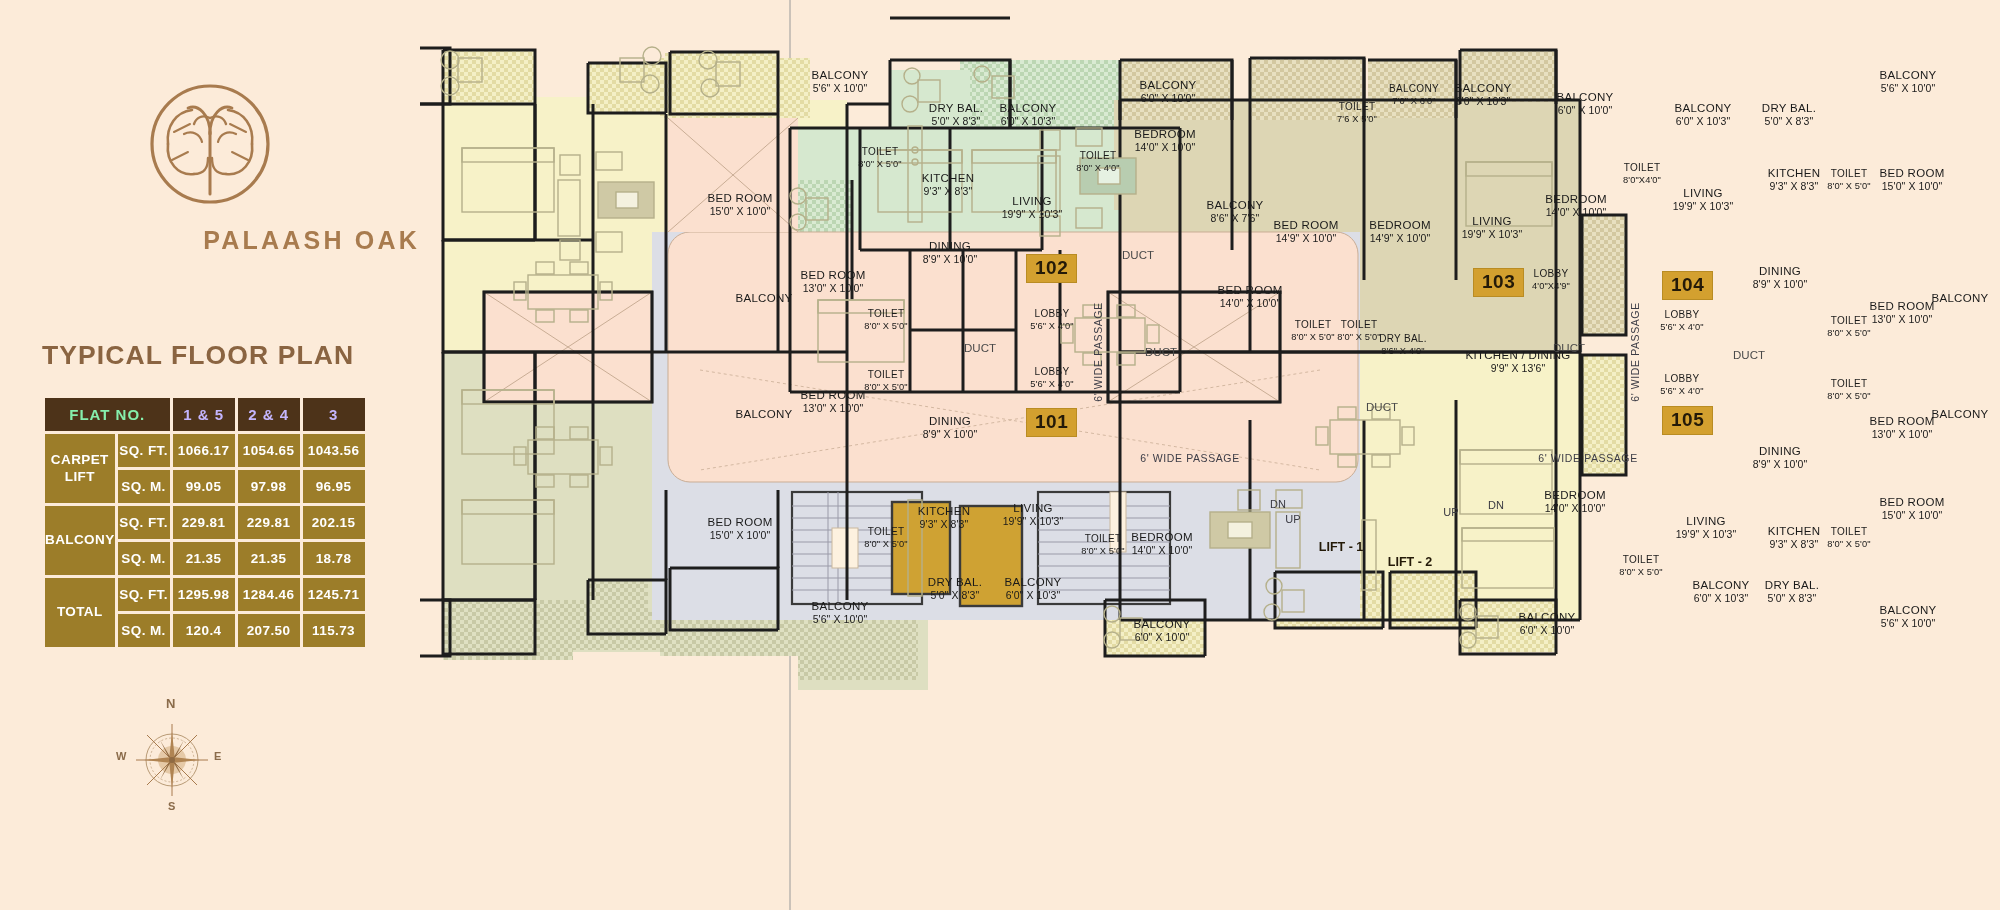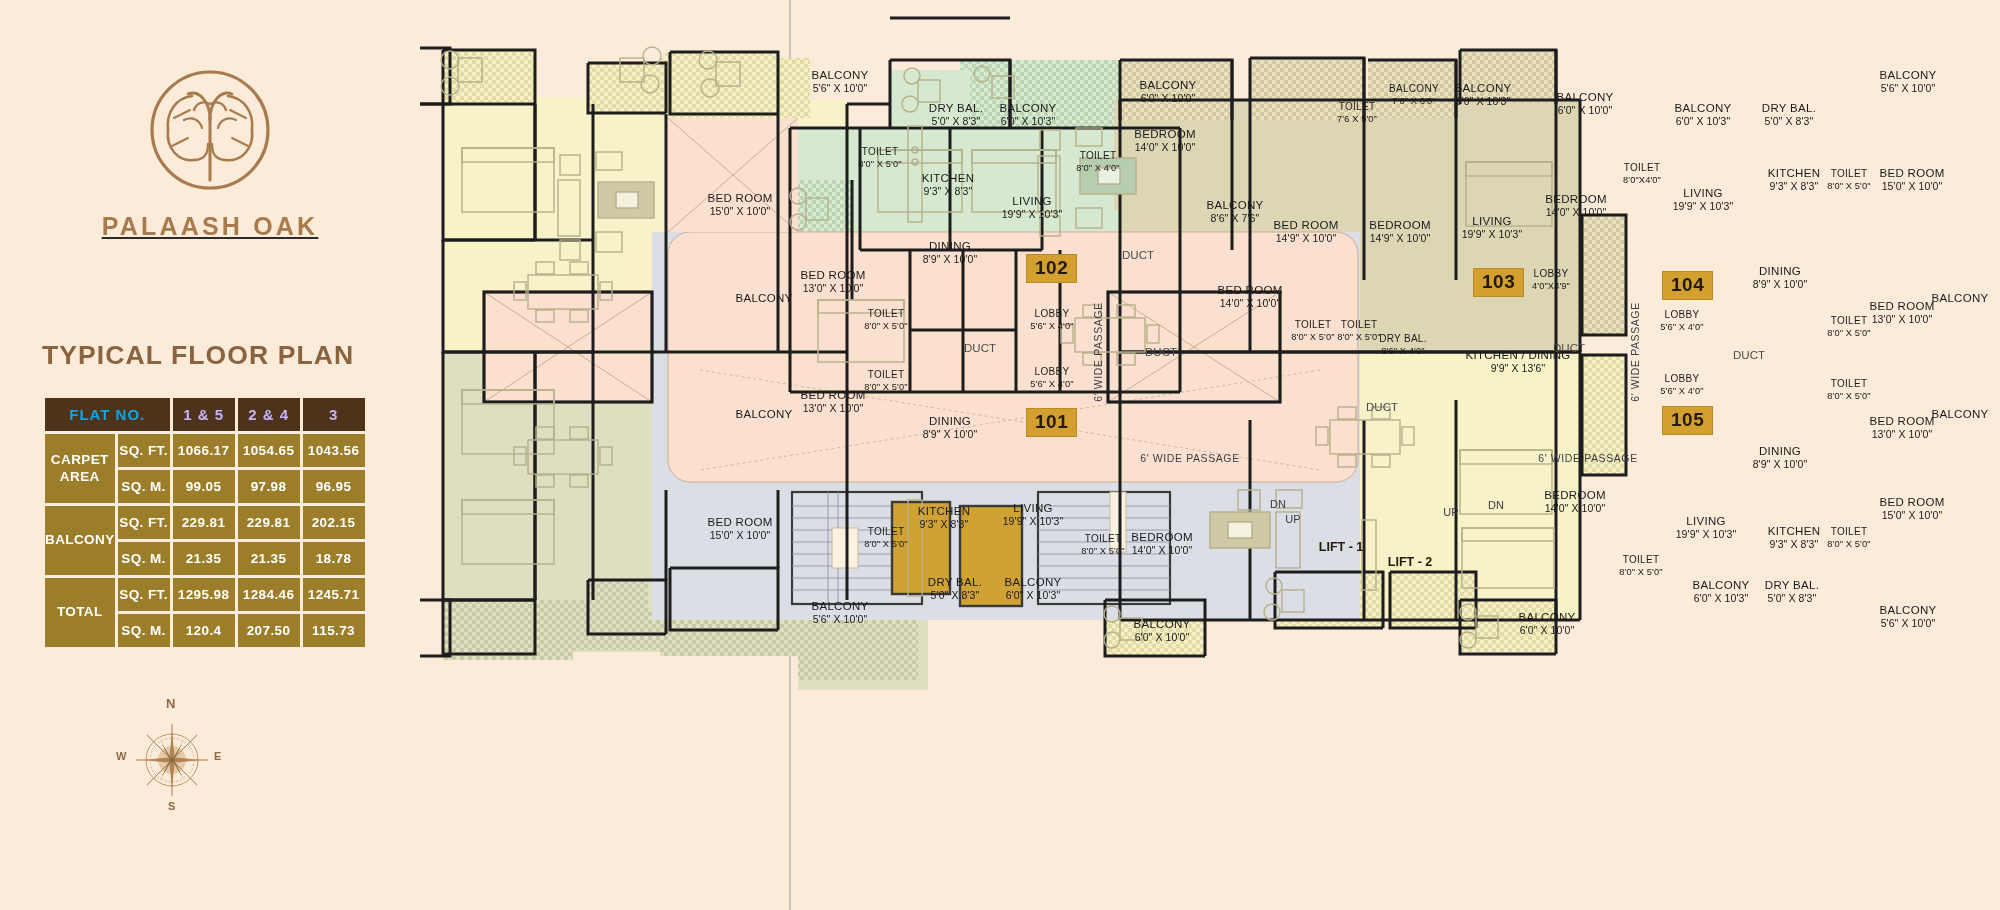--- a/index.html
+++ b/index.html
@@ -7,35 +7,35 @@
   body{
     width:2000px;height:910px;overflow:hidden;
     background:#fcebd9;
     font-family:"Liberation Sans", sans-serif;
     color:#2b2b2b;
   }
   #page{position:relative;width:2000px;height:910px;}
 
   
   #sidebar{position:absolute;left:0;top:0;width:420px;height:910px;}
-  #logo-wrap{position:absolute;left:0;top:60px;width:420px;text-align:center;text-decoration:underline;}
+  #logo-wrap{position:absolute;left:0;top:74px;width:420px;text-align:right;}
   #logo-mark{display:block;margin:0 auto;}
   #brand-1{font-size:25px;letter-spacing:3.2px;color:#a87b4e;font-weight:bold;margin-top:12px;}
   #brand-2{font-size:33px;letter-spacing:9px;color:#a87b4e;font-weight:300;margin-top:2px;}
   #plan-title{position:absolute;left:42px;top:340px;width:360px;font-size:26.5px;
     letter-spacing:1.1px;color:#8a6441;font-weight:bold;}
 
   
   #area-table{position:absolute;left:42px;top:395px;border-collapse:separate;border-spacing:3px;}
   #area-table td,#area-table th{
     background:#9c7d29;color:#fff;text-align:center;vertical-align:middle;
     font-size:13.5px;font-weight:bold;letter-spacing:.4px;padding:0;
   }
   #area-table th{background:#4d3319;color:#c4b5fd;height:32px;font-size:15px;letter-spacing:1px;}
-  #area-table th.flatno{color:#0ea5e9;}
+  #area-table th.flatno{color:#86efac;}
   td.rowlabel{background:#9c7d29;width:62px;font-size:13px;line-height:1.25;}
   td.unitcell{width:52px;font-size:12.5px;}
   td.valcell{width:62px;font-size:14px;}
   #area-table tr{height:33px;}
 
   
   #compass{position:absolute;left:128px;top:700px;width:88px;height:120px;color:#9a7b57;}
   #compass .lbl{position:absolute;font-size:13px;color:#8a6b4a;font-weight:bold;}
   #compass .n{left:38px;top:-4px;}
   #compass .s{left:40px;top:100px;font-size:11px;}
@@ -101,21 +101,21 @@
       <thead>
         <tr>
           <th class="flatno" colspan="2">FLAT NO.</th>
           <th>1 &amp; 5</th>
           <th>2 &amp; 4</th>
           <th>3</th>
         </tr>
       </thead>
       <tbody>
         <tr>
-          <td class="rowlabel" rowspan="2">CARPET AREA</td>
+          <td class="rowlabel" rowspan="2">CARPET LIFT</td>
           <td class="unitcell">SQ. FT.</td>
           <td class="valcell">1066.17</td>
           <td class="valcell">1054.65</td>
           <td class="valcell">1043.56</td>
         </tr>
         <tr>
           <td class="unitcell">SQ. M.</td>
           <td class="valcell">99.05</td>
           <td class="valcell">97.98</td>
           <td class="valcell">96.95</td>

